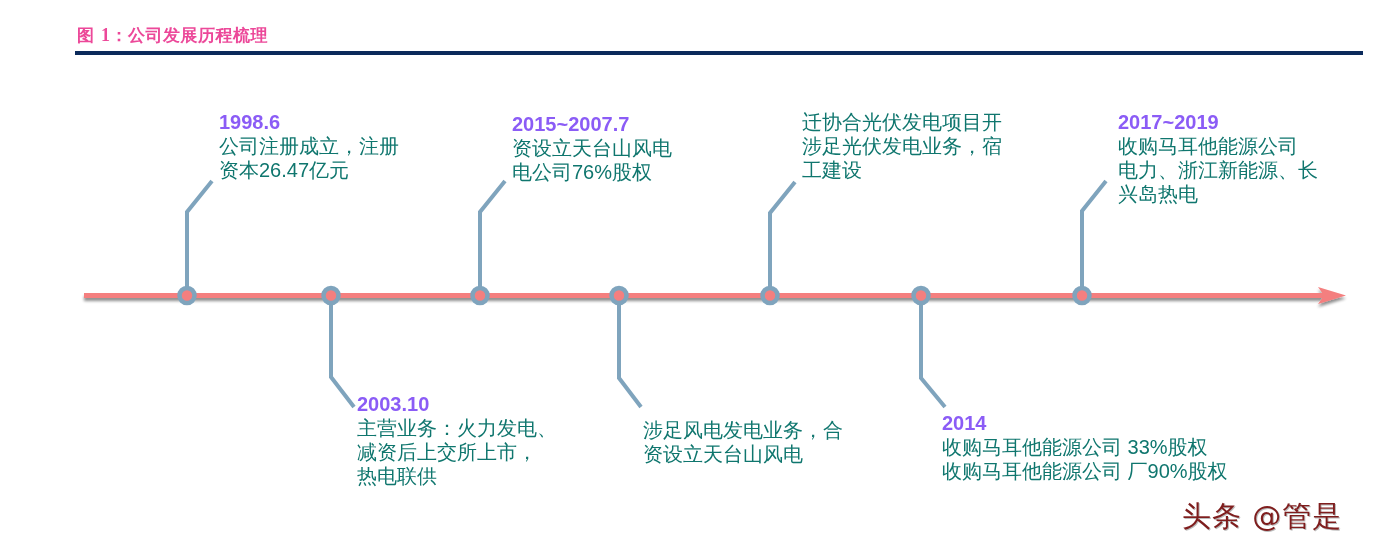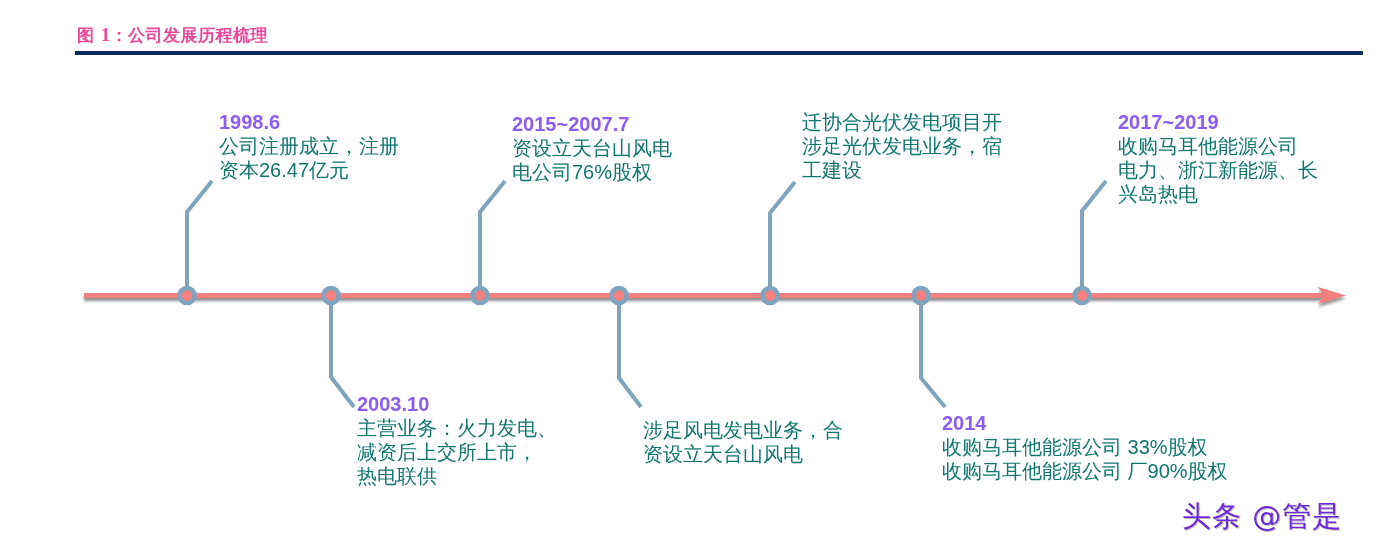--- a/index.html
+++ b/index.html
@@ -63,21 +63,21 @@
     }
     .event .desc span {
       display: block;
     }
     .watermark {
       position: absolute;
       left: 1182px;
       top: 497px;
       font-family: "DejaVu Sans", sans-serif;
       font-size: 29px;
-      color: #6d28d9;
+      color: #7f1d1d;
       letter-spacing: 1px;
       white-space: nowrap;
       text-shadow: 1px 1px 0 #bbbbbb;
     }
   </style>
 </head>
 <body>
 
 <div class="fig-title">
   <span>图 </span><span class="num">1</span><span>：</span><span>公司发展历程梳理</span>

